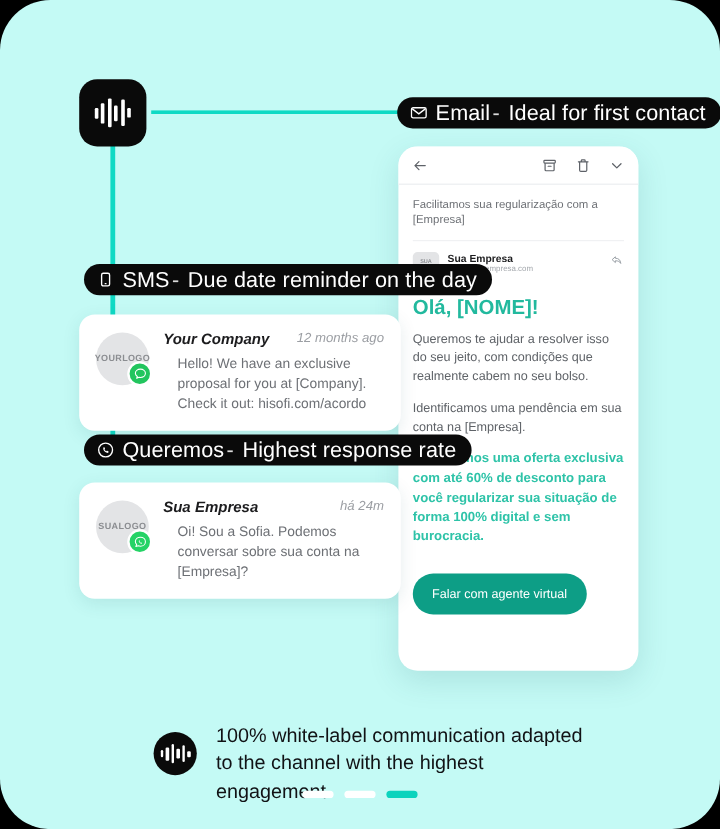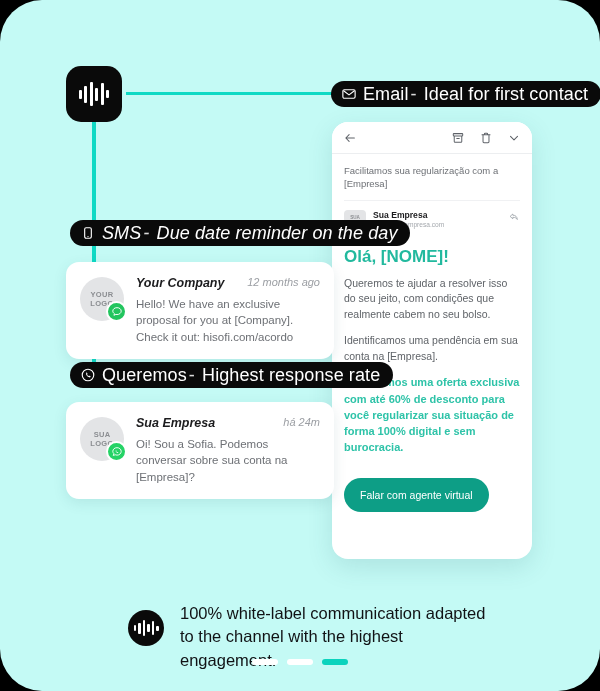--- a/index.html
+++ b/index.html
@@ -55,21 +55,21 @@
     white-space: nowrap;
     z-index: 6;
   }
   .pill .txt {
     color: #fff;
     font-size: 18px;
     letter-spacing: .1px;
   }
   .pill .txt .sep { opacity: .85; padding: 0 2px; }
   .pill-email { left: 331px; top: 81px; }
-  .pill-sms   { left: 70px;  top: 220px; font-style: italic; }
+  .pill-sms   { left: 70px;  top: 220px; }
   .pill-wa    { left: 70px;  top: 362px; }
   .pico { width: 14px; height: 14px; flex: none; display: block; }
 
   
   .msgcard {
     position: absolute;
     width: 268px;
     background: #fff;
     border-radius: 13px;
     box-shadow: 0 4px 14px rgba(18,80,90,.10);
@@ -77,40 +77,40 @@
     display: flex; gap: 12px;
     z-index: 5;
   }
   .card-one { left: 66px; top: 262px; }
   .card-two { left: 66px; top: 402px; }
 
   .avatar-wrap { position: relative; width: 44px; height: 44px; flex: none; margin-top: 2px; }
   .avatar {
     width: 44px; height: 44px; border-radius: 50%;
     background: #e3e4e6;
-    display: flex; flex-direction: column;
+    display: flex; flex-direction: row;
     align-items: center; justify-content: center;
     color: #8b8d91; font-size: 7.5px; font-weight: bold;
     letter-spacing: .3px; line-height: 1.25;
   }
   .badge {
     position: absolute; right: -3px; bottom: -1px;
     width: 21px; height: 21px; border-radius: 50%;
     background: #22c55e;
     border: 2px solid #fff;
     display: flex; align-items: center; justify-content: center;
   }
   .badge.wa { background: #25d366; }
   .bico { width: 12px; height: 12px; display: block; }
 
   .msgbody { flex: 1; min-width: 0; padding-top: 1px; }
   .msghead { display: flex; align-items: flex-start; justify-content: space-between; gap: 8px; font-style: italic; }
   .msgname { font-size: 12.5px; font-weight: bold; color: #1c1c1e; }
   .msgtime { font-size: 11px; color: #9b9ea3; flex: none; }
-  .msgtext { margin-top: 6px; font-size: 11.5px; line-height: 1.42; color: #6d7075; }
+  .msgtext { margin-top: 6px; font-size: 11.5px; line-height: 1.42; color: #6d7075; margin-left: 12px; }
 
   
   .phone {
     position: absolute;
     left: 332px; top: 122px;
     width: 200px; height: 437px;
     background: #fff;
     border-radius: 16px;
     box-shadow: 0 8px 26px rgba(18,80,90,.13);
     overflow: hidden;

